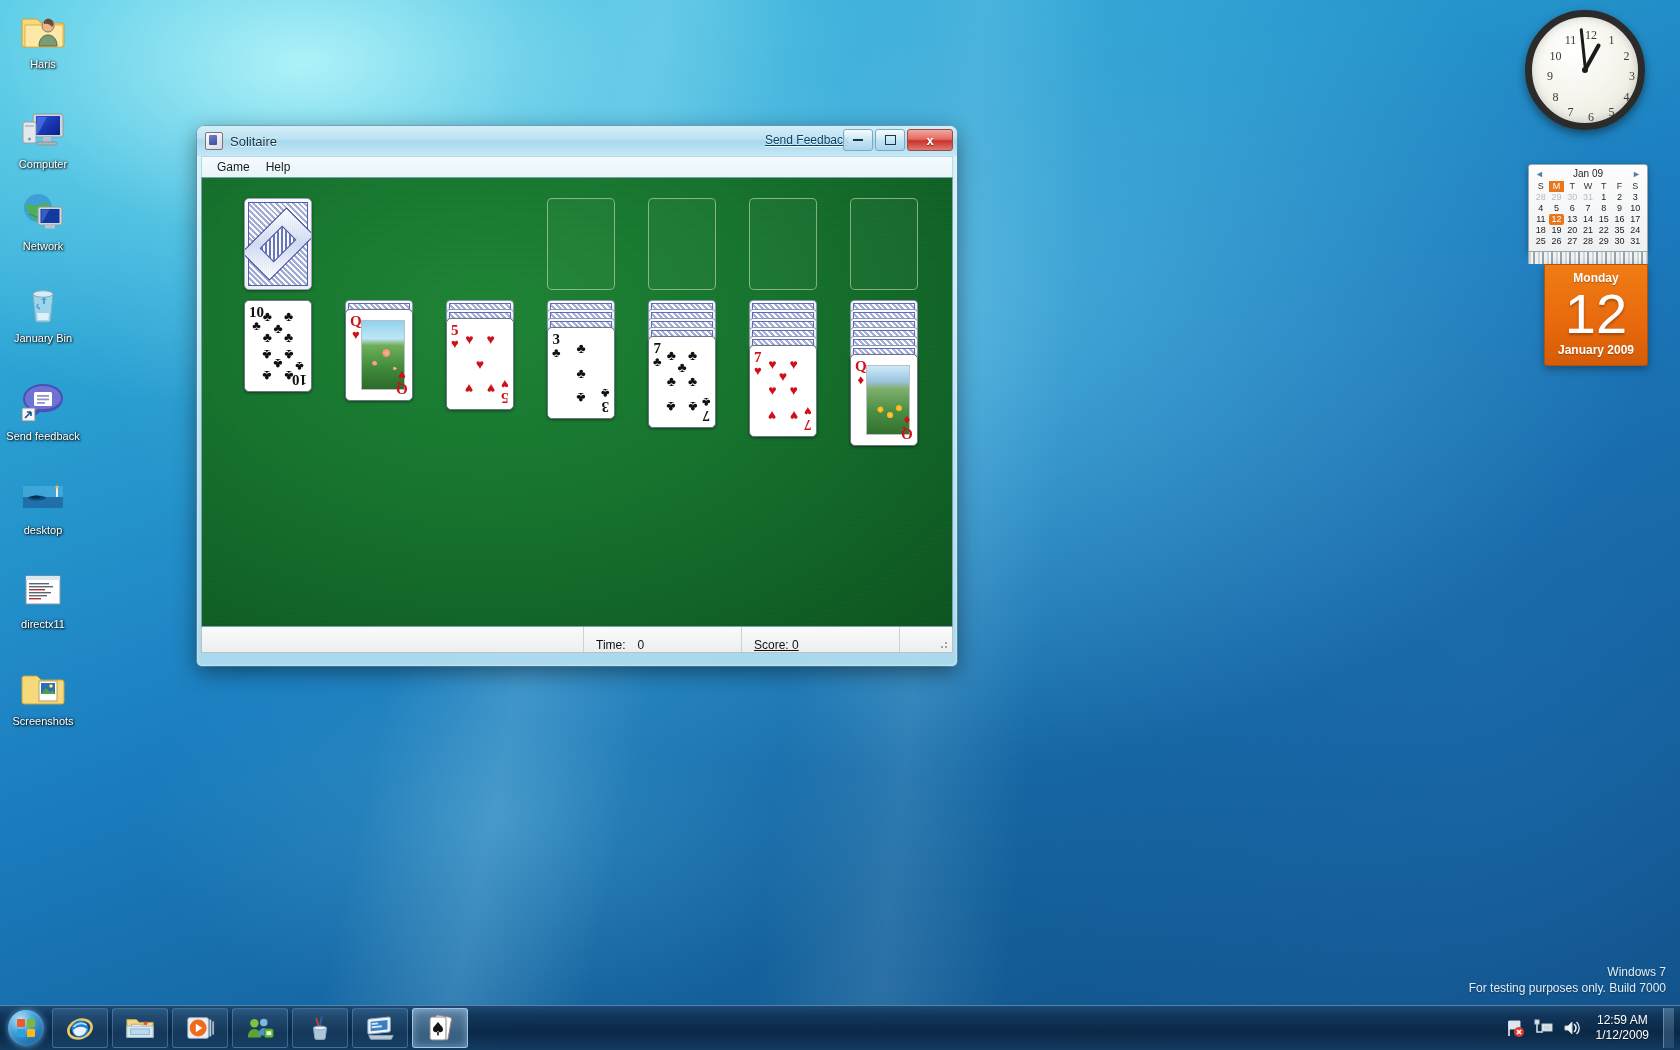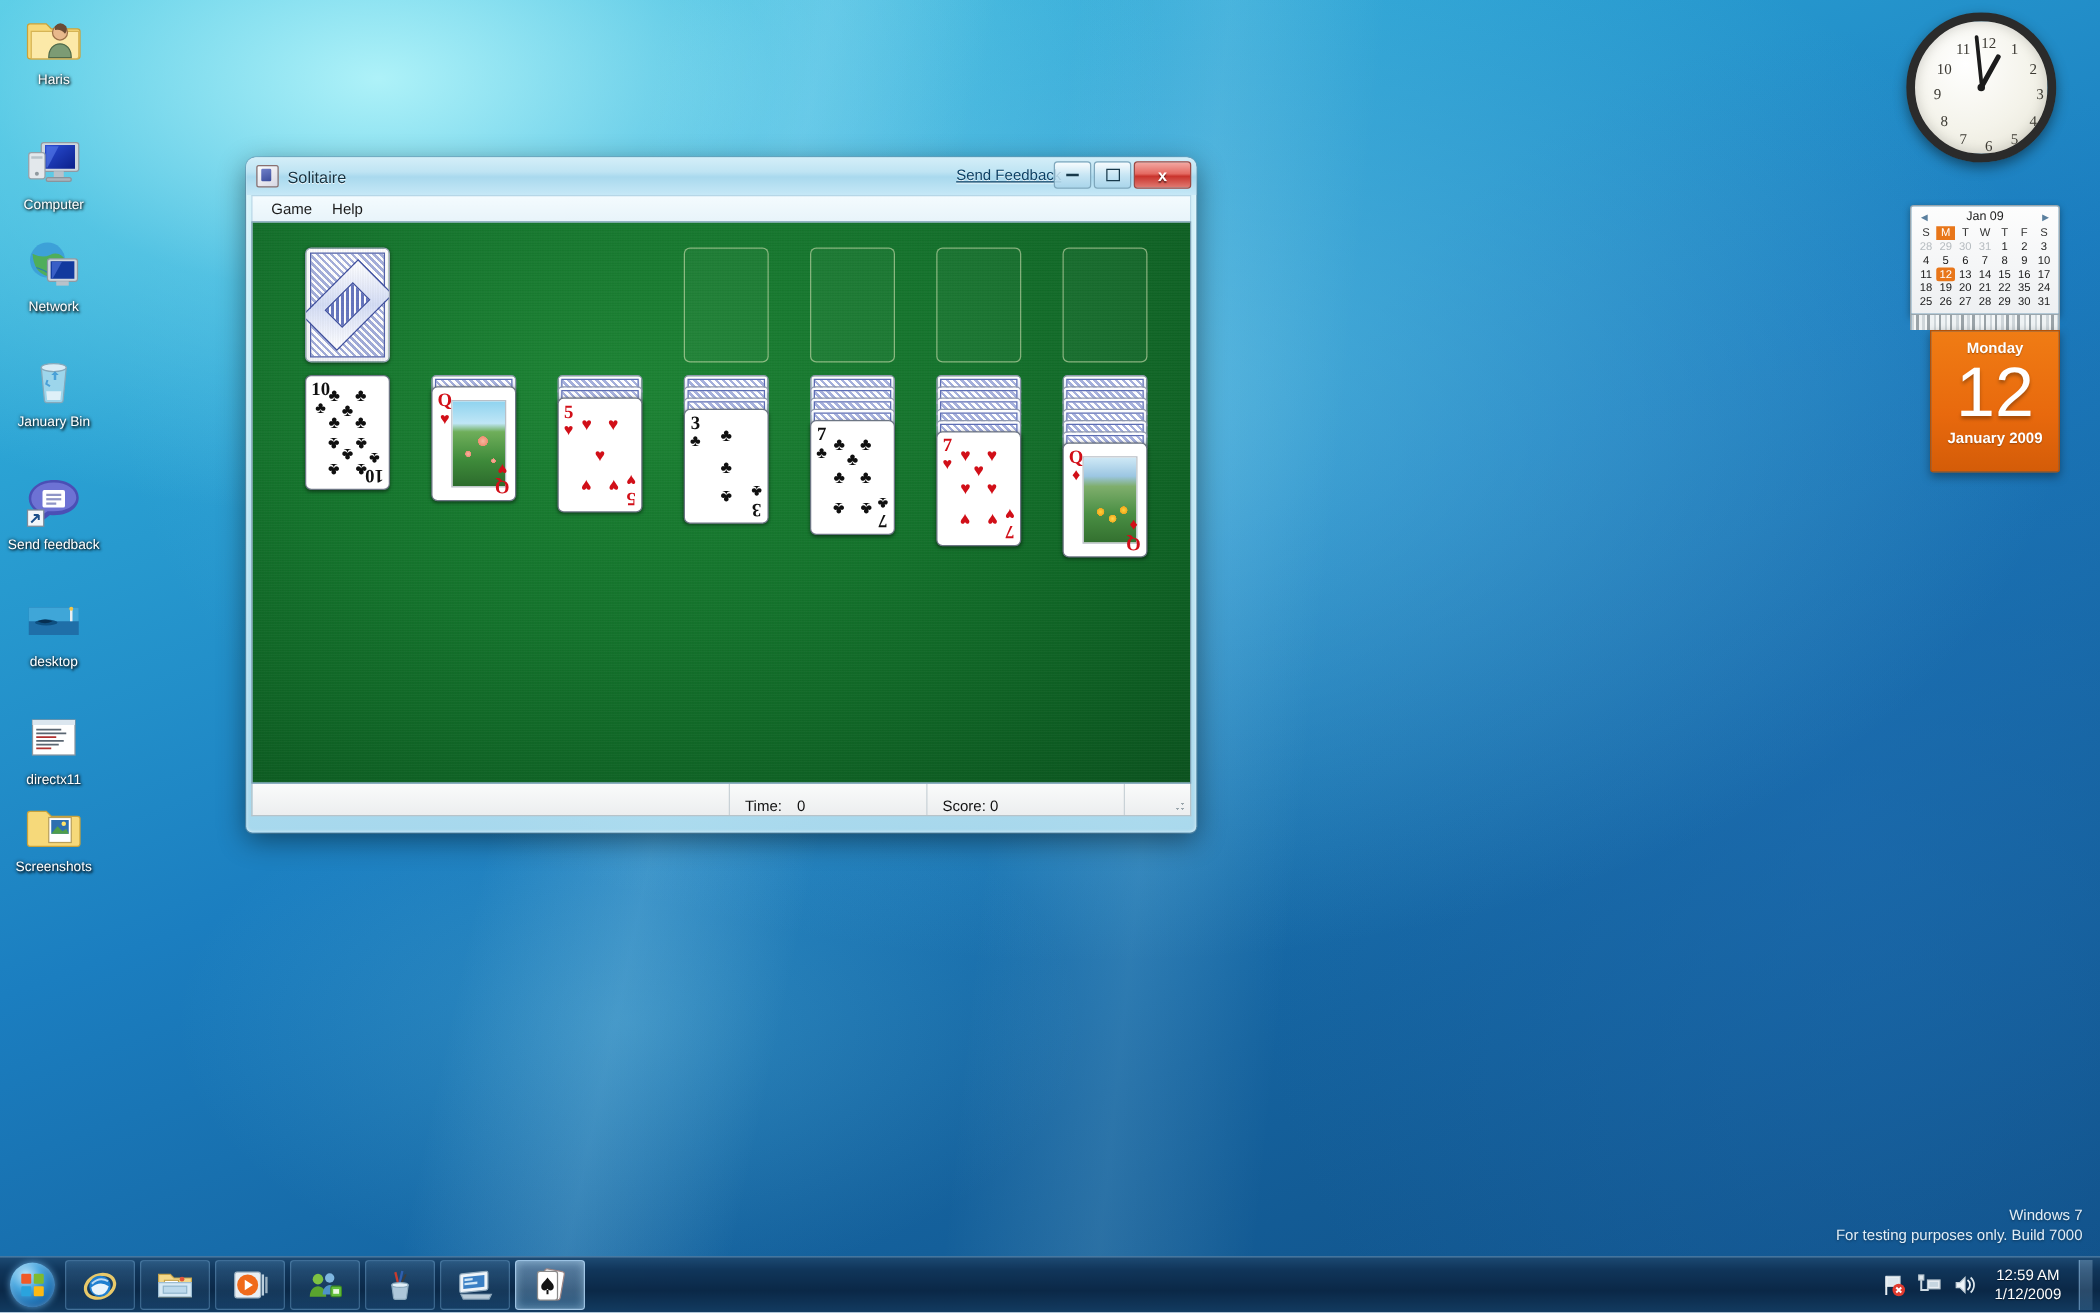--- a/index.html
+++ b/index.html
@@ -154,21 +154,21 @@
     border: 1px solid #b7c3c9;
     border-top: none;
     display: flex; align-items: center;
     font-size: 12px; color: #111;
     box-sizing: border-box;
   }
   .status-cell { padding-left: 12px; height: 100%; display:flex; align-items:flex-end; }
   .status-sep { width: 1px; height: 100%; background: #c9d2d7; }
   #status-spacer { flex: 1 1 auto; }
   #status-time { width: 145px; }
-  #status-score { width: 145px; }
+  #status-score { width: 145px; text-decoration: underline; }
   #status-tail { width: 40px; position: relative; }
   #status-grip {
     position:absolute; right:3px; bottom:2px; width:12px; height:12px;
     background:
       radial-gradient(circle 1px at 9px 9px, #9aa6ac 99%, transparent),
       radial-gradient(circle 1px at 5px 9px, #9aa6ac 99%, transparent),
       radial-gradient(circle 1px at 9px 5px, #9aa6ac 99%, transparent);
   }
 
   
@@ -338,21 +338,21 @@
     height: 12px;
     background:
       repeating-linear-gradient(90deg, #cfd6da 0 2px, #f4f7f8 2px 4px, #9aa3a8 4px 6px, #eef2f4 6px 9px);
     border-left:1px solid #9aa6ad; border-right:1px solid #9aa6ad;
   }
   #cal-day {
     background: linear-gradient(180deg, #f07c14 0%, #e8690d 60%, #d45c08 100%);
     border: 1px solid #b45208;
     border-radius: 0 0 3px 3px;
     color: #fff; text-align: center;
-    padding: 6px 0 20px 0;
+    padding: 6px 0 8px 0;
     box-shadow: 0 3px 8px rgba(0,0,0,0.35);
     margin-left: 16px;
   }
   #cal-weekday { font-size: 12px; font-weight: bold; text-shadow: 0 1px 1px rgba(0,0,0,0.3); }
   #cal-bignum { font-size: 56px; line-height: 58px; font-weight: normal; text-shadow: 0 2px 3px rgba(0,0,0,0.3); }
   #cal-monthyear { font-size: 12px; font-weight: bold; text-shadow: 0 1px 1px rgba(0,0,0,0.3); }
 
   
   #watermark {
     position:absolute; right: 14px; bottom: 54px;
@@ -524,21 +524,21 @@
         <rect x="10" y="20" width="24" height="1.4" fill="#5a6672"></rect>
         <rect x="10" y="23" width="16" height="1.4" fill="#b03030"></rect>
         <rect x="10" y="26" width="22" height="1.4" fill="#5a6672"></rect>
         <rect x="10" y="29" width="18" height="1.4" fill="#5a6672"></rect>
         <rect x="10" y="32" width="12" height="1.4" fill="#b03030"></rect>
       </svg>
     </div>
     <span class="label">directx11</span>
   </div>
 
-  <div class="desk-icon" style="left:4px; top:636px;">
+  <div class="desk-icon" style="left:4px; top:663px;">
     <div class="glyph">
       <svg width="48" height="48" viewBox="0 0 48 48">
         <path d="M5 13 h13 l4 4 h21 a2 2 0 0 1 2 2 v20 a2 2 0 0 1 -2 2 H5 a2 2 0 0 1 -2 -2 V15 a2 2 0 0 1 2 -2z" fill="#f6d97a" stroke="#c9a23a"></path>
         <rect x="20" y="18" width="18" height="20" fill="#fff" stroke="#b9a05a"></rect>
         <rect x="22" y="20" width="14" height="11" fill="#2d6fb0"></rect>
         <circle cx="32" cy="23" r="1.8" fill="#ffe36a"></circle>
         <path d="M22 31 l5-6 l4 4 l3-2 l2 4z" fill="#4f9e4a"></path>
         <path d="M6 19 h14 v22 H6z" fill="#fce9a8" opacity="0.0"></path>
       </svg>
     </div>

